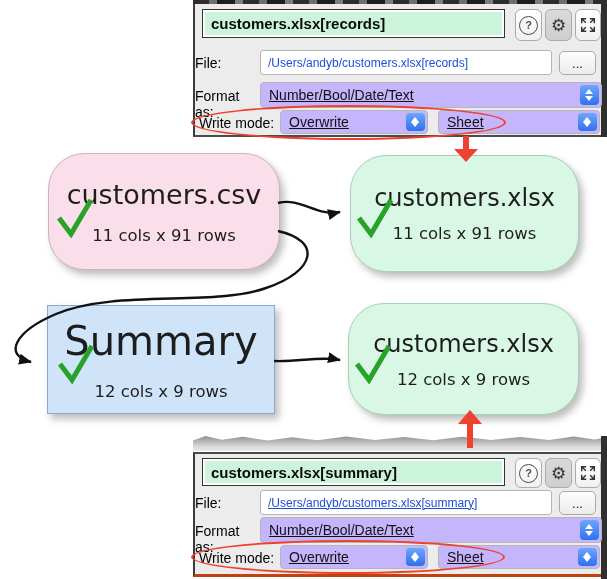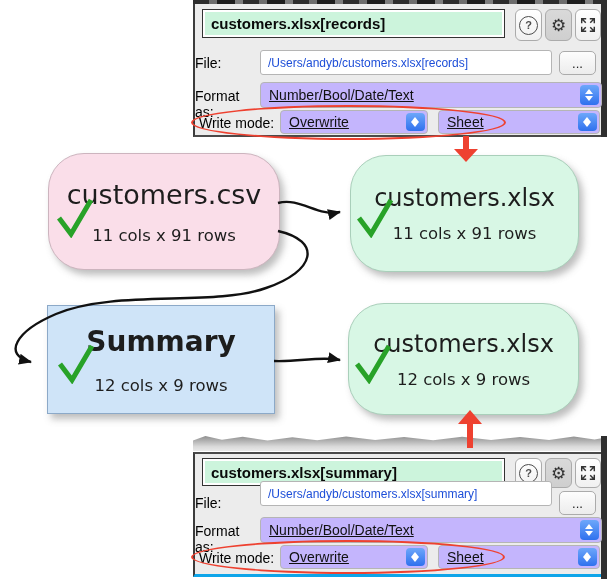--- a/index.html
+++ b/index.html
@@ -11,33 +11,33 @@
         text-align:center;color:#1d1d1d;font-family:"DejaVu Sans",sans-serif;
         box-shadow:4px 5px 7px rgba(110,110,110,.45);}
   .node .check{position:absolute;}
   .rounded{border-radius:36px;}
   .node-pink{left:48px;top:153px;width:230px;height:115px;background:#fadee9;border:1.5px solid #ccb4be;}
   .node-rec{left:350px;top:155px;width:227px;height:115px;background:#d8f7e5;border:1.5px solid #a9cfba;}
   .node-blue{left:47px;top:305px;width:226px;height:107px;background:#cfe4f8;border:1.5px solid #8ca9c8;}
   .node-sum{left:348px;top:303px;width:229px;height:110px;background:#d8f7e5;border:1.5px solid #a9cfba;}
   .t1{font-size:27px;}
   .t2{font-size:24px;line-height:28px;}
-  .t3{font-size:28px;font-weight:bold;}
+  .t3{font-size:40px;}
   .sub{font-size:16.5px;margin-top:16px;}
   .node-rec .sub,.node-sum .sub{margin-top:12px;}
   .node-blue .sub{margin-top:18px;}
 
   
   .wires{position:absolute;left:0;top:0;pointer-events:none;}
 
   
   .panel{position:absolute;left:193px;width:408px;background:#ececec;
          border-left:2.5px solid #3c3c3c;box-sizing:border-box;}
   .panel-top{top:4px;height:133px;border-bottom:2.5px solid #4a4a4a;}
-  .panel-bottom{top:452px;height:125px;border-top:2px solid #4a4a4a;border-bottom:3px solid #0ea5e9;}
+  .panel-bottom{top:452px;height:125px;border-top:2px solid #4a4a4a;border-bottom:3px solid #c2410c;}
   .pt{position:absolute;font-size:14px;color:#000;}
   .title-box{position:absolute;left:7px;width:303px;height:29px;background:#ccf4dc;
              border:1.5px solid #333;box-shadow:inset 0 0 0 2px #fff;
              display:flex;align-items:center;padding-left:8px;box-sizing:border-box;
              font-weight:bold;font-size:15px;color:#0a0a0a;}
   .tool-btn{position:absolute;width:27px;height:32px;background:linear-gradient(#ffffff,#f0f0f0);
             border:1px solid #ababab;border-radius:6px;box-sizing:border-box;
             display:flex;align-items:center;justify-content:center;}
   .tool-btn.pressed{background:linear-gradient(#d9d9d9,#cfcfcf);}
   .qmark{display:flex;align-items:center;justify-content:center;width:17px;height:17px;
@@ -177,21 +177,21 @@
     <div class="tool-btn pressed" style="left:350px;top:4px;height:30px;">
       <span class="gearwrap"><span>⚙</span></span>
     </div>
     <div class="tool-btn" style="left:380px;top:4px;width:26px;height:30px;">
       <svg width="18" height="18" viewBox="0 0 20 20">
         <path d="M7.5 7.5 L4 4 M3 8 V3 H8 M12.5 7.5 L16 4 M12 3 H17 V8 M7.5 12.5 L4 16 M3 12 V17 H8 M12.5 12.5 L16 16 M17 12 V17 H12" stroke="#333" stroke-width="1.6" fill="none"></path>
       </svg>
     </div>
 
     <div class="pt lbl-r" style="left:0;top:41px;width:60px;">File:</div>
-    <div class="field" style="left:65px;top:27px;width:292px;height:25px;">
+    <div class="field" style="left:65px;top:36px;width:292px;height:25px;text-decoration:underline;">
       <span>/Users/andyb/customers.xlsx[summary]</span>
     </div>
     <div class="browse" style="left:364px;top:37px;">
       <span>...</span>
     </div>
 
     <div class="pt lbl-r" style="left:0;top:69px;width:60px;">Format as:</div>
     <div class="combo" style="left:65px;top:63px;width:342px;height:26px;">
       <span>Number/Bool/Date/Text</span>
       <span class="spin"></span>

